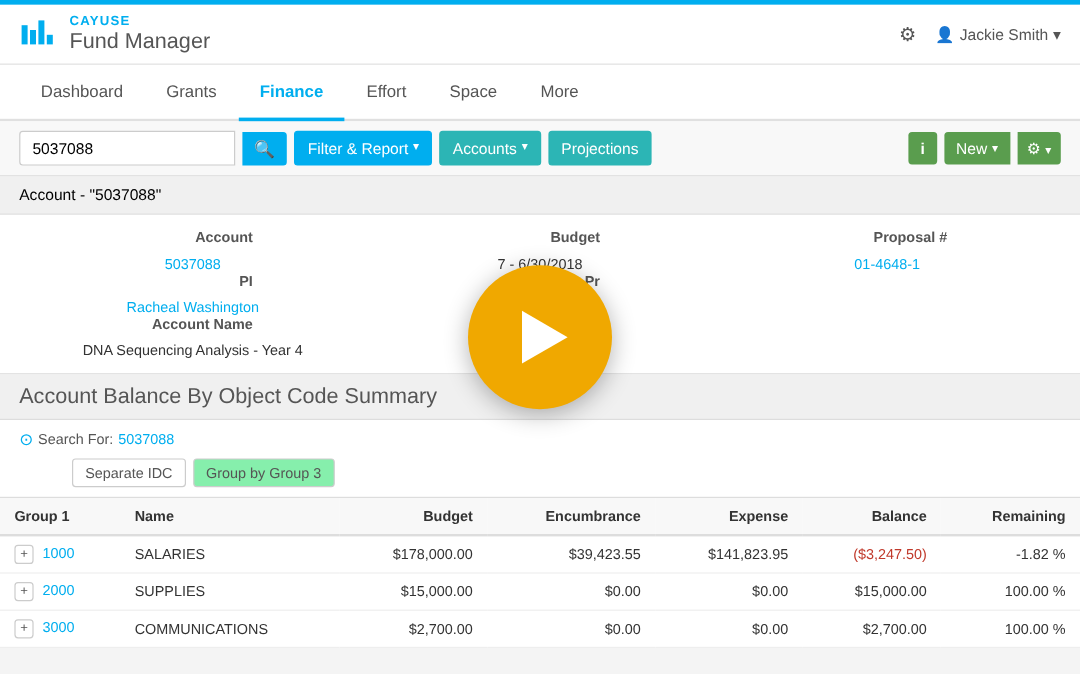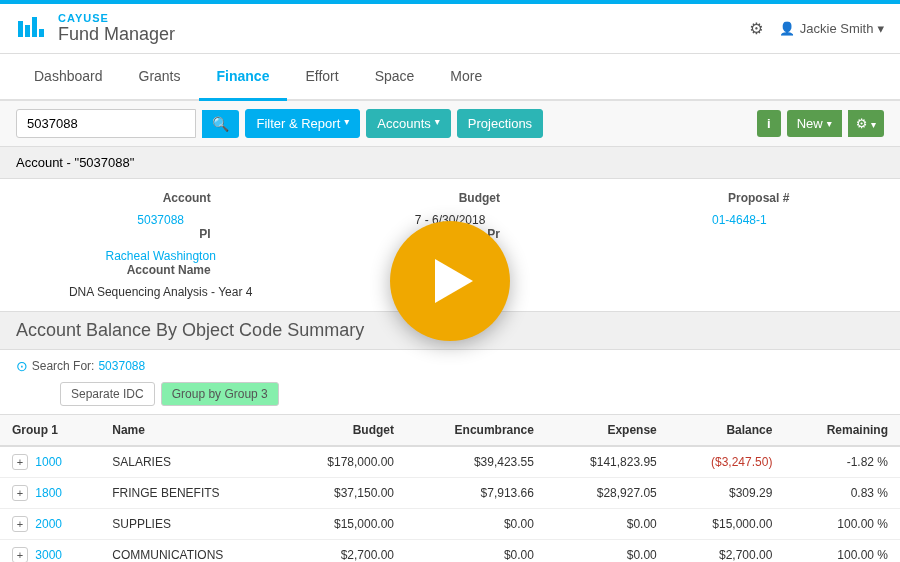--- a/index.html
+++ b/index.html
@@ -245,32 +245,20 @@
     <td>SALARIES</td>
     <td class="right">$178,000.00</td>
     <td class="right">$39,423.55</td>
     <td class="right">$141,823.95</td>
     <td class="right negative">($3,247.50)</td>
     <td class="right">-1.82 %</td>
   </tr>
         <tr>
     <td>
       <button class="expand-btn">+</button>
-      <a class="group-link">1800</a>
-    </td>
-    <td>FRINGE BENEFITS</td>
-    <td class="right">$37,150.00</td>
-    <td class="right">$7,913.66</td>
-    <td class="right">$28,927.05</td>
-    <td class="right positive">$309.29</td>
-    <td class="right">0.83 %</td>
-  </tr>
-        <tr>
-    <td>
-      <button class="expand-btn">+</button>
       <a class="group-link">2000</a>
     </td>
     <td>SUPPLIES</td>
     <td class="right">$15,000.00</td>
     <td class="right">$0.00</td>
     <td class="right">$0.00</td>
     <td class="right positive">$15,000.00</td>
     <td class="right">100.00 %</td>
   </tr>
         <tr>

